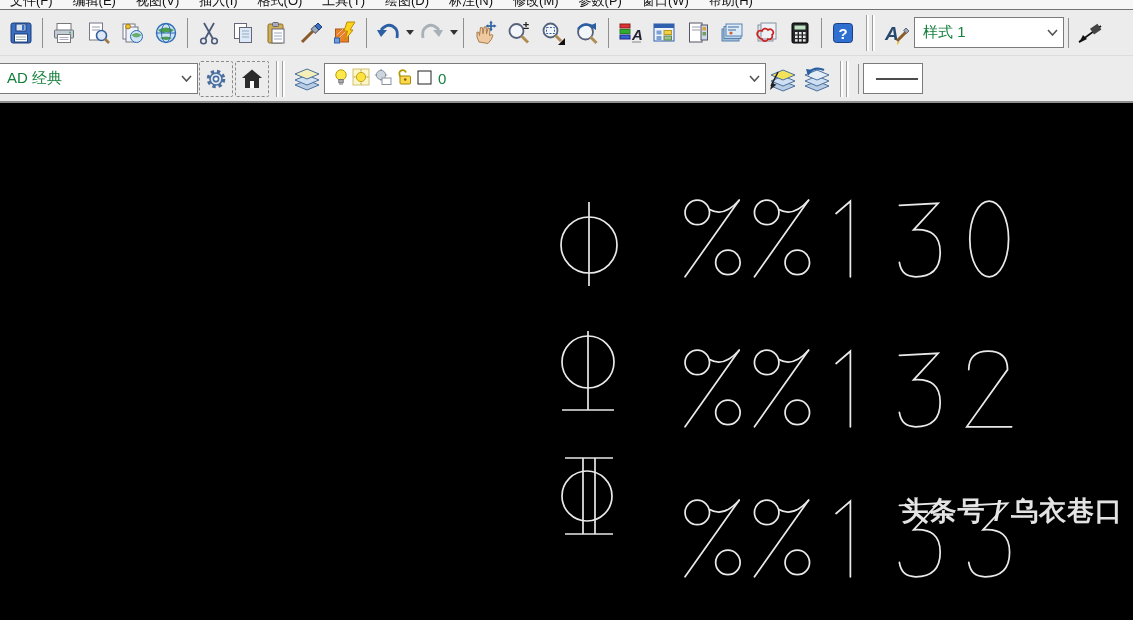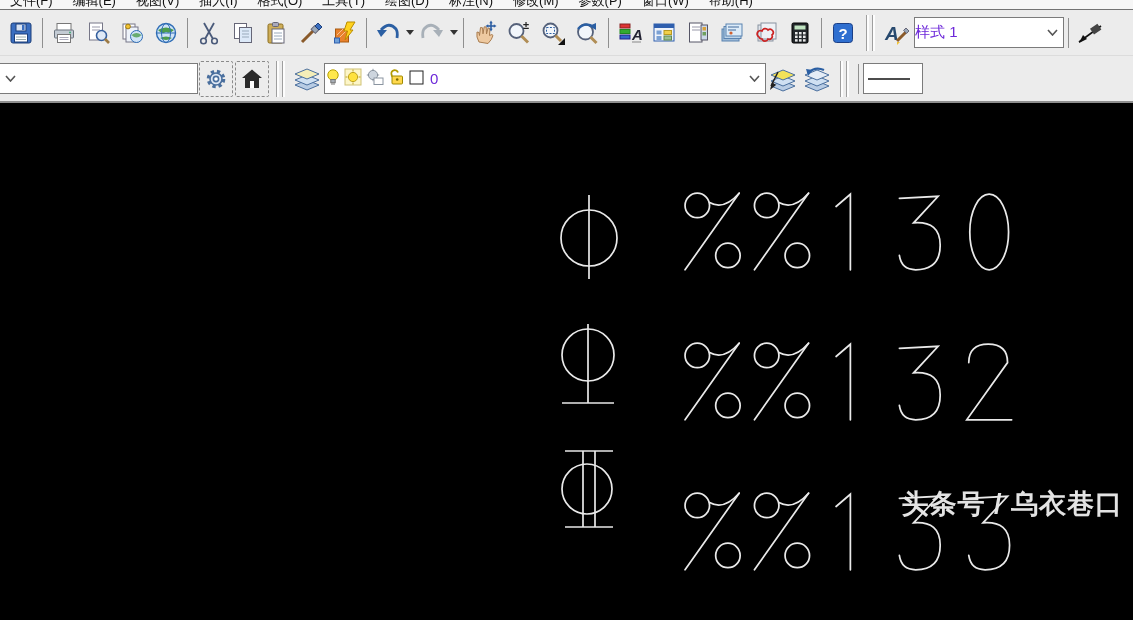--- a/index.html
+++ b/index.html
@@ -16,26 +16,26 @@
   #toolbar2{top:56px;height:45px;border-bottom:2px solid #8f8f8f;padding-left:2px;}
   .tbtn{width:34px;height:38px;display:flex;align-items:center;justify-content:center;
         flex:0 0 auto;border-radius:2px;}
   .tbtn.dashed{border:1px dashed #8a8a8a;width:32px;height:34px;margin:0 1px;}
   .tbtn svg{display:block;}
   .caret{width:10px;height:38px;display:flex;align-items:center;justify-content:center;flex:0 0 auto;}
   .sep{width:1px;height:30px;background:#8f8f8f;margin:0 4px;flex:0 0 auto;}
   .grip{width:12px;height:36px;margin:0 4px;flex:0 0 auto;display:flex;gap:3px;justify-content:center;}
   .grip i{width:2px;height:36px;background:#fdfdfd;border-left:1px solid #9f9f9f;display:block;}
   .combo{height:31px;background:#fff;border:1px solid #7b7b7b;display:flex;align-items:center;
-         flex:0 0 auto;font-size:15px;color:#6d28d9;position:relative;padding-left:0;box-sizing:border-box;}
+         flex:0 0 auto;font-size:15px;color:#15803d;position:relative;padding-left:8px;box-sizing:border-box;}
   .combo .cval{flex:1 1 auto;overflow:hidden;}
   .combo .chev{width:22px;height:100%;display:flex;align-items:center;justify-content:center;flex:0 0 auto;}
   .combo .mini{display:flex;align-items:center;gap:3px;margin-right:6px;}
   
-  #canvas{position:absolute;left:0;top:113px;width:1133px;height:413px;background:#000;}
+  #canvas{position:absolute;left:0;top:120px;width:1133px;height:413px;background:#000;}
   .cadrow-sym,.cadrow-txt{position:absolute;}
   #watermark{position:absolute;right:10px;bottom:4px;font-size:27px;font-weight:bold;
              color:#e3e3e3;text-shadow:0 1px 2px #000;letter-spacing:1px;}
 </style>
 </head>
 <body>
 
 <div id="menubar"><span class="mitem">文件(F)</span><span class="mitem">编辑(E)</span><span class="mitem">视图(V)</span><span class="mitem">插入(I)</span><span class="mitem">格式(O)</span><span class="mitem">工具(T)</span><span class="mitem">绘图(D)</span><span class="mitem">标注(N)</span><span class="mitem">修改(M)</span><span class="mitem">参数(P)</span><span class="mitem">窗口(W)</span><span class="mitem">帮助(H)</span></div>
 <div id="toolbar1" class="toolbar">
     <div class="tbtn">
@@ -339,20 +339,21 @@
         <svg width="26" height="26" viewBox="0 0 26 26">
           <line x1="2" y1="22" x2="24" y2="6" stroke="#111" stroke-width="1.6"></line>
           <polygon points="2,23 10,19 6,15" fill="#111"></polygon>
           <rect x="14" y="6" width="9" height="7" transform="rotate(-35 18 9)" fill="#444"></rect>
         </svg>
       </span>
     </div>
   </div>
 <div id="toolbar2" class="toolbar">
     <div class="combo" style="width: 200px; margin-left: -4px;">
+      <span class="cval">AD 经典</span>
       <span class="chev">
         <svg width="11" height="7" viewBox="0 0 11 7">
           <polyline points="1,1 5.5,6 10,1" fill="none" stroke="#555" stroke-width="1.6"></polyline>
         </svg>
       </span>
     </div>
     <div class="tbtn dashed">
       <span>
         <svg width="26" height="26" viewBox="0 0 26 26">
           <circle cx="13" cy="13" r="7" fill="none" stroke="#4a6f9e" stroke-width="4.6" stroke-dasharray="3 2.6"></circle>

